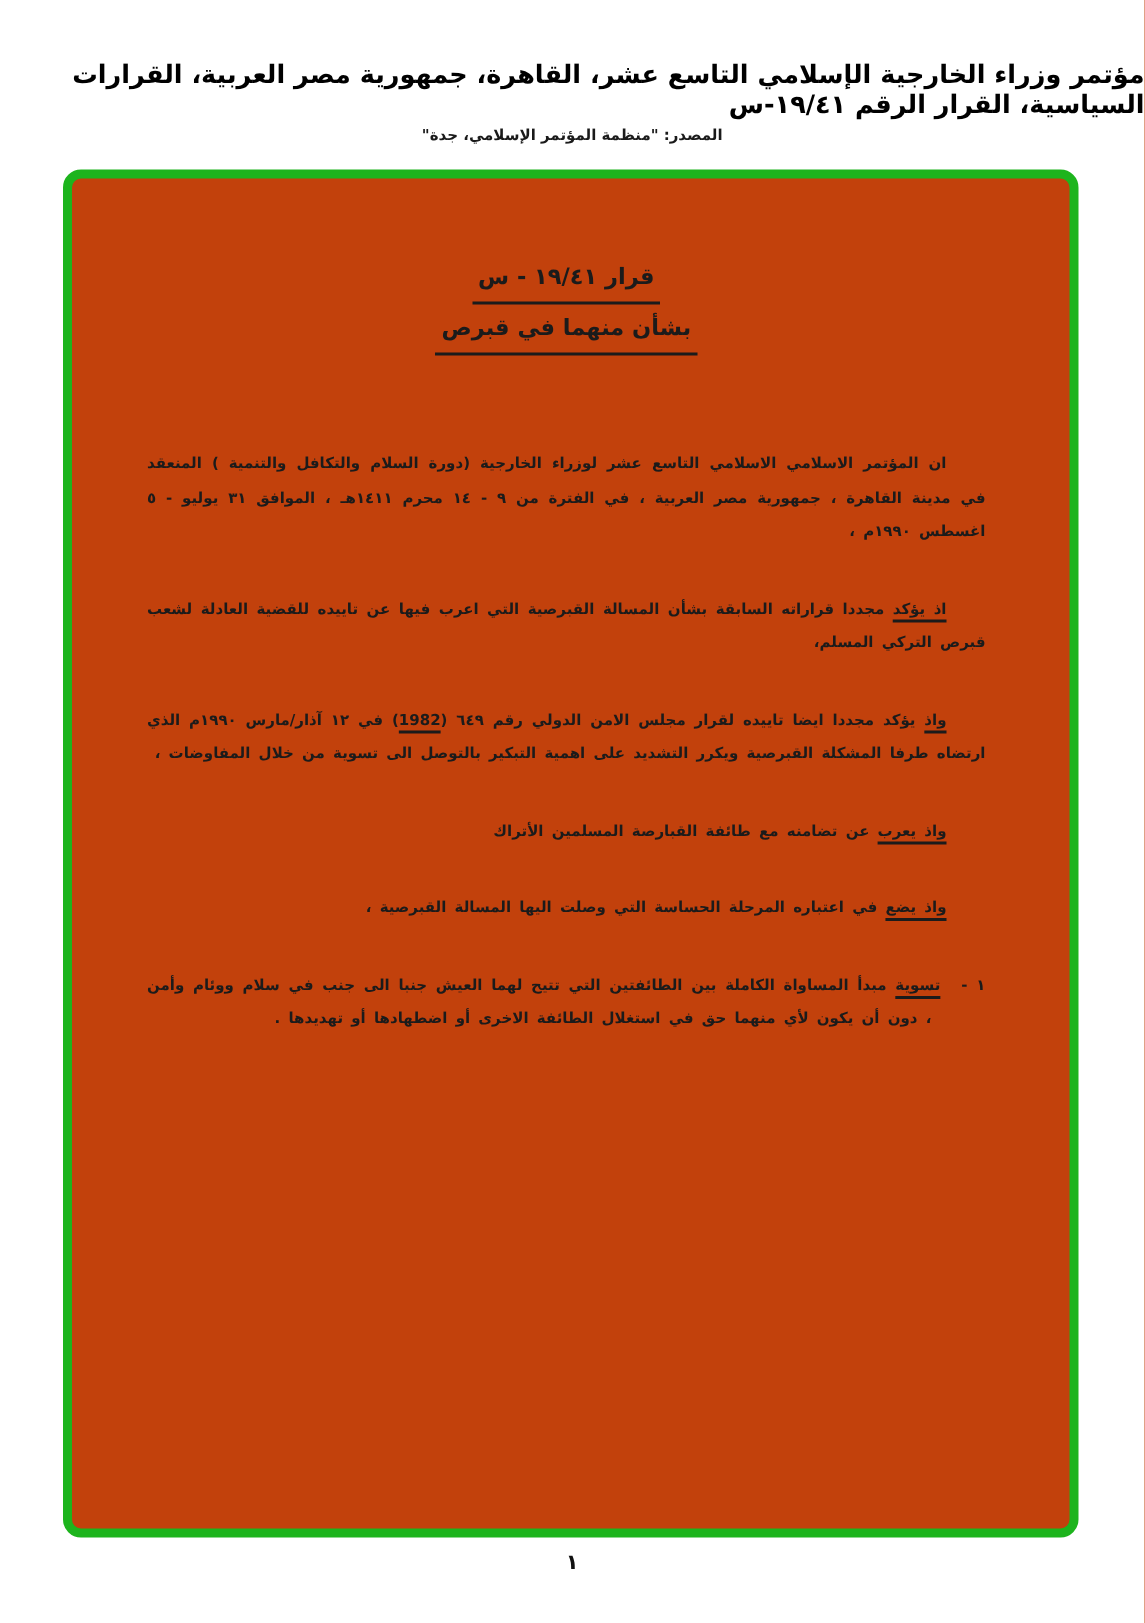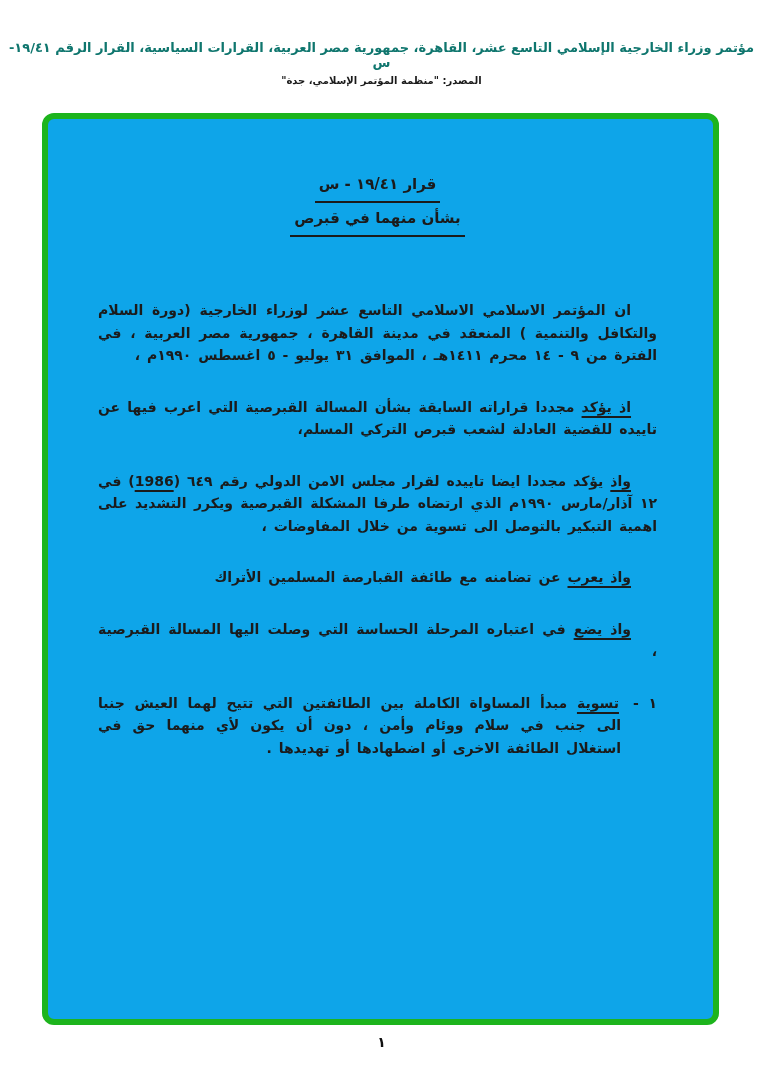--- a/index.html
+++ b/index.html
@@ -16,59 +16,60 @@
   .page-header {
     position: absolute;
     top: 40px;
     left: 0;
     width: 100%;
     text-align: center;
     direction: rtl;
     font-weight: bold;
   }
   .page-header .line1 {
-    font-size: 13px;
+    font-size: 17px;
     letter-spacing: 0.2px;
-    color: #0f766e;
+    color: #000000;
+    text-align: right;
   }
   .page-header .line2 {
     font-size: 10px;
     margin-top: 5px;
     color: #1a1a1a;
   }
   .doc-frame {
     position: absolute;
     left: 42px;
     top: 113px;
     width: 677px;
     height: 912px;
     border: 6px solid #1db41d;
     border-radius: 12px;
-    background: #0ea5e9;
+    background: #c2410c;
   }
   .doc-content {
     direction: rtl;
     padding: 50px 56px 0 50px;
     font-weight: bold;
   }
   .doc-title {
     text-align: center;
     margin: 0 0 62px 0;
     font-size: 15px;
     line-height: 30px;
     letter-spacing: 1px;
   }
   .doc-title .t-line {
     display: inline-block;
     border-bottom: 2px solid #1b1b1b;
     padding: 0 4px 2px 4px;
     white-space: nowrap;
   }
   .para {
-    font-size: 14px;
+    font-size: 10px;
     line-height: 22.5px;
     text-align: justify;
     margin: 0 0 29px 0;
     text-indent: 26px;
     word-spacing: 2px;
   }
   .para.list-item {
     padding-right: 36px;
     text-indent: -36px;
     margin-top: 2px;
@@ -102,21 +103,21 @@
 
 <div class="doc-frame">
   <div class="doc-content">
     <div class="doc-title">
       <span class="t-line">قرار ١٩/٤١ - س</span><br>
       <span class="t-line">بشأن منهما في قبرص</span>
     </div>
     <div>
         <p class="para"><span>ان المؤتمر الاسلامي الاسلامي التاسع عشر لوزراء الخارجية (دورة السلام والتكافل والتنمية ) المنعقد في مدينة القاهرة ، جمهورية مصر العربية ، في الفترة من ٩ - ١٤ محرم ١٤١١هـ ، الموافق ٣١ يوليو - ٥ اغسطس ١٩٩٠م ،</span></p>
         <p class="para"><span class="u">اذ يؤكد</span><span> مجددا قراراته السابقة بشأن المسالة القبرصية التي اعرب فيها عن تاييده للقضية العادلة لشعب قبرص التركي المسلم،</span></p>
-        <p class="para"><span class="u">واذ</span><span> يؤكد مجددا ايضا تاييده لقرار مجلس الامن الدولي رقم ٦٤٩ (</span><span class="u">1986</span><span>) في ١٢ آذار/مارس ١٩٩٠م الذي ارتضاه طرفا المشكلة القبرصية ويكرر التشديد على اهمية التبكير بالتوصل الى تسوية من خلال المفاوضات ،</span></p>
+        <p class="para"><span class="u">واذ</span><span> يؤكد مجددا ايضا تاييده لقرار مجلس الامن الدولي رقم ٦٤٩ (</span><span class="u">1982</span><span>) في ١٢ آذار/مارس ١٩٩٠م الذي ارتضاه طرفا المشكلة القبرصية ويكرر التشديد على اهمية التبكير بالتوصل الى تسوية من خلال المفاوضات ،</span></p>
         <p class="para"><span class="u">واذ يعرب</span><span> عن تضامنه مع طائفة القبارصة المسلمين الأتراك</span></p>
         <p class="para"><span class="u">واذ يضع</span><span> في اعتباره المرحلة الحساسة التي وصلت اليها المسالة القبرصية ،</span></p>
         <p class="para list-item"><span class="marker">١ -</span><span class="u">تسوية</span><span> مبدأ المساواة الكاملة بين الطائفتين التي تتيح لهما العيش جنبا الى جنب في سلام ووئام وأمن ، دون أن يكون لأي منهما حق في استغلال الطائفة الاخرى أو اضطهادها أو تهديدها .</span></p>
       </div>
   </div>
 </div>
 
 <div class="page-number">١</div>
 
 </body></html>

